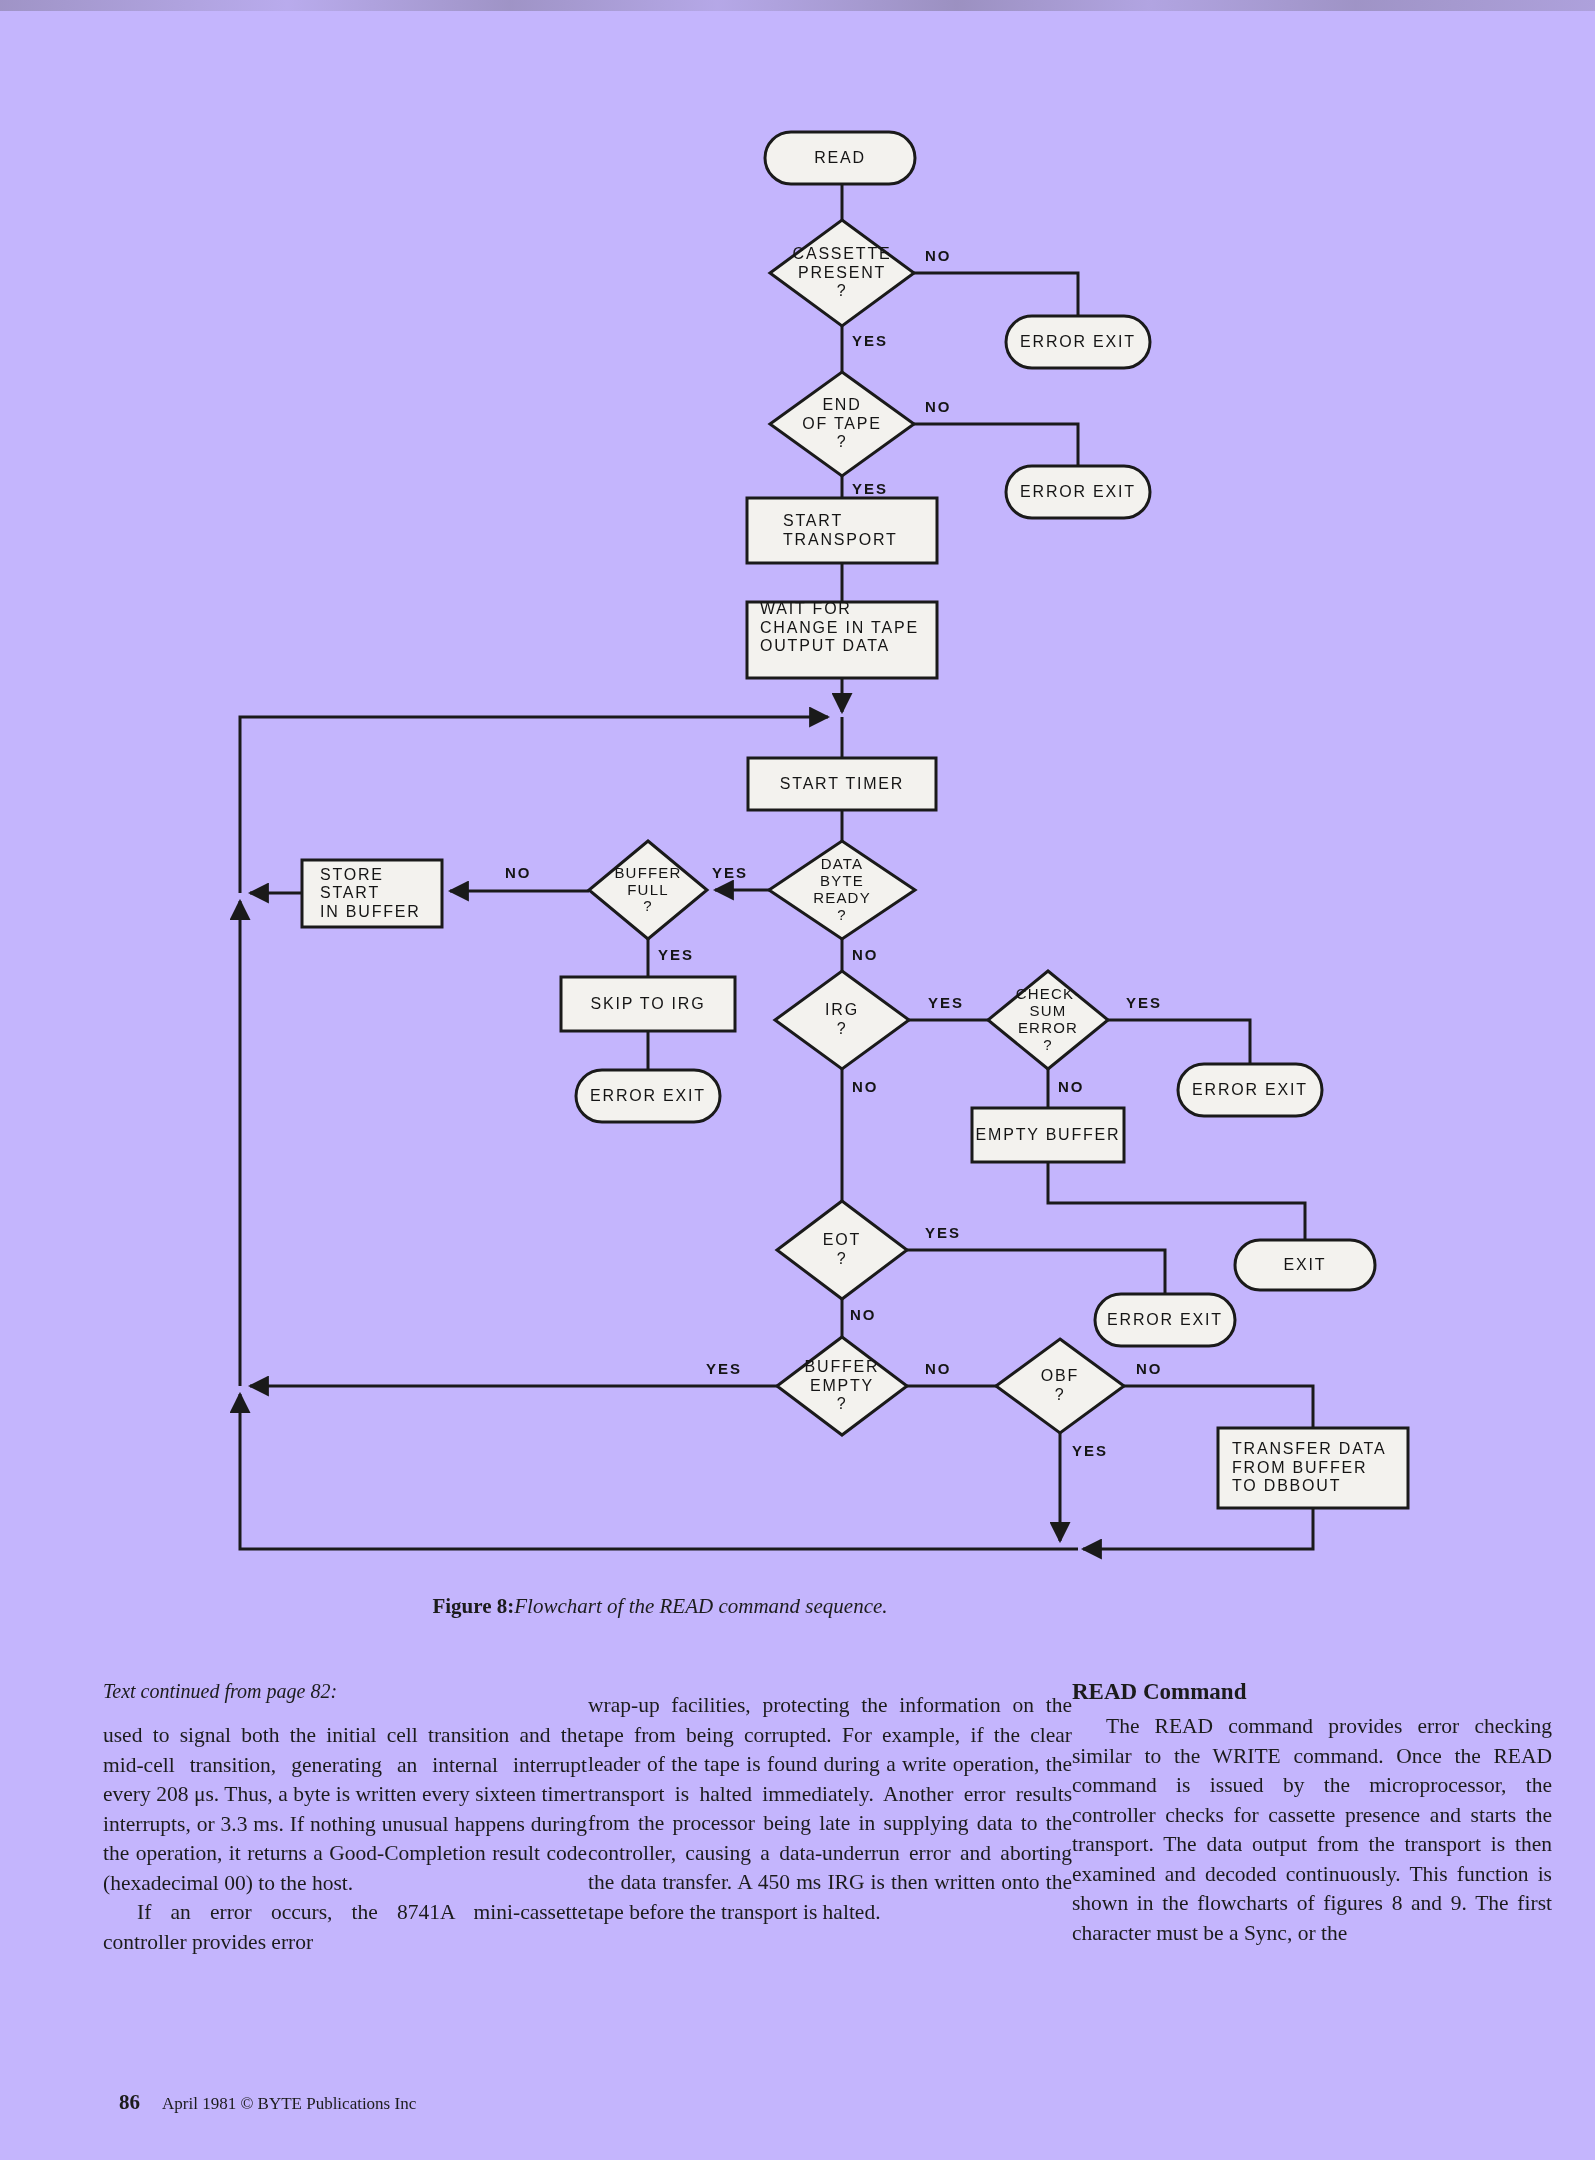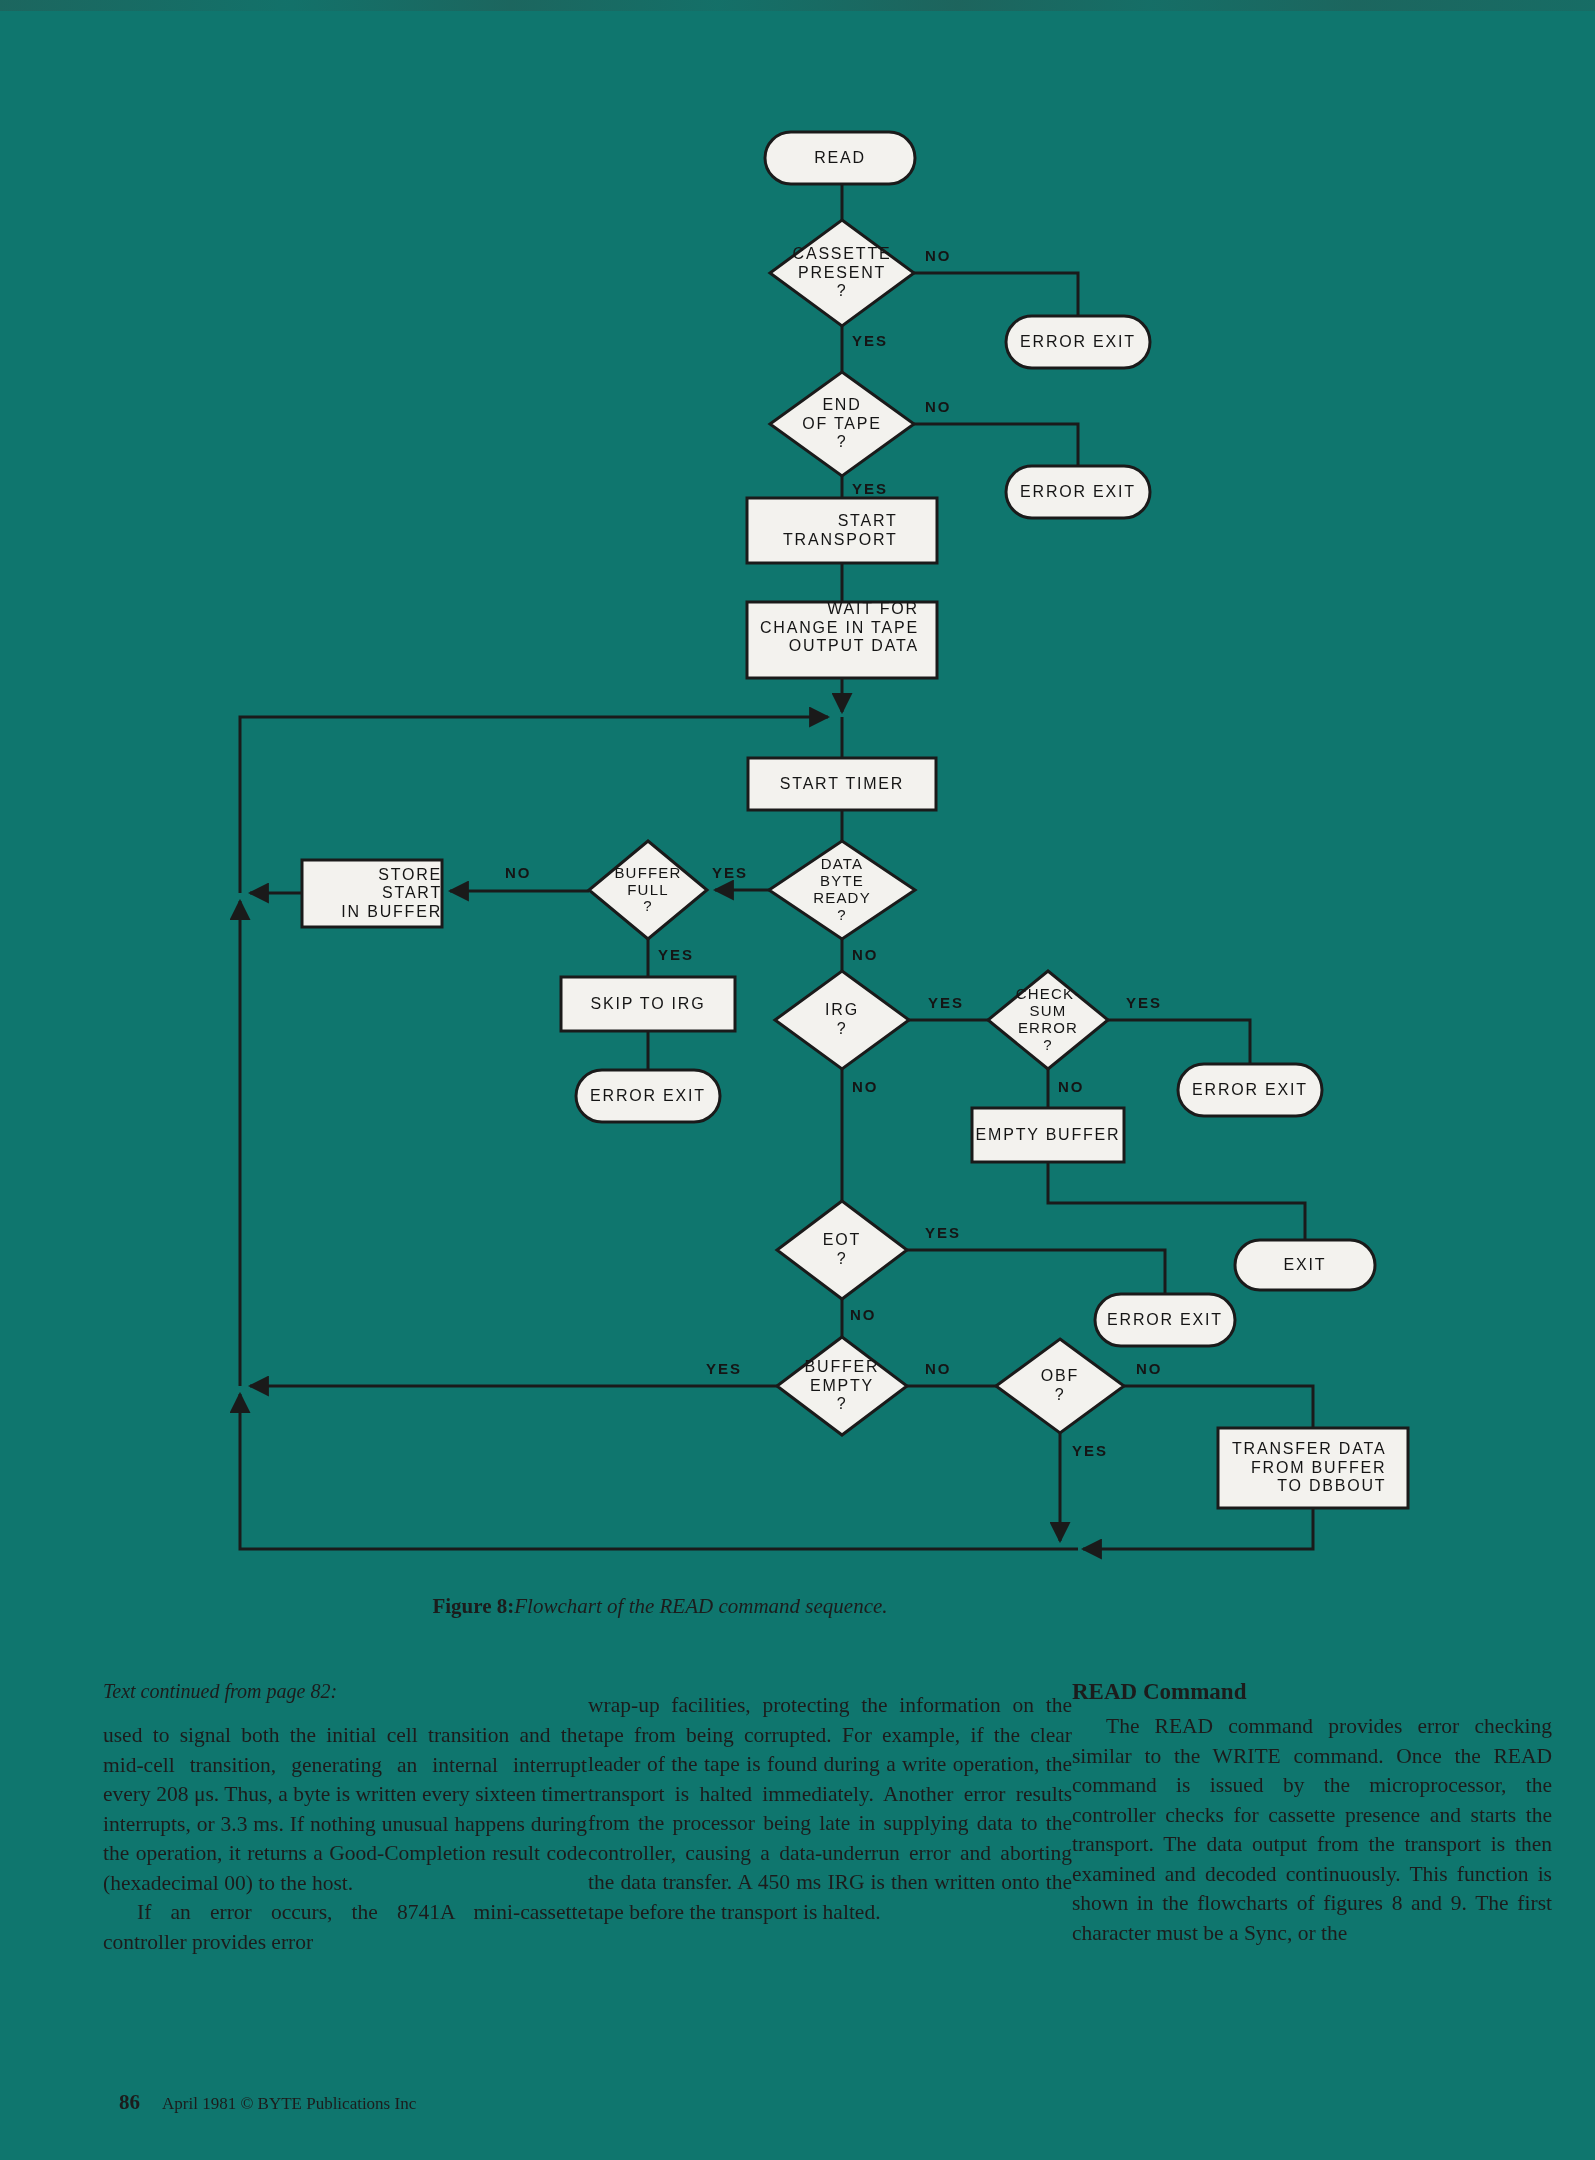--- a/index.html
+++ b/index.html
@@ -1,26 +1,26 @@
 <!DOCTYPE html>
 <html><head>
 <meta charset="utf-8">
 <style>
   html,body{margin:0;padding:0;background:#d8d6d0;}
-  .page{position:relative;width:1595px;height:2160px;margin:0 auto;background:#0f766e;
+  .page{position:relative;width:1595px;height:2160px;margin:0 auto;background:#c4b5fd;
         font-family:"Liberation Serif",serif;color:#1c1c1c;overflow:hidden;}
   .scan-top{position:absolute;left:0;top:0;width:1595px;height:11px;opacity:.55;
         background:linear-gradient(to right,rgba(62,60,54,.5),rgba(62,60,54,.15) 18%,rgba(62,60,54,.5) 32%,
         rgba(62,60,54,.2) 45%,rgba(62,60,54,.55) 60%,rgba(62,60,54,.25) 72%,rgba(62,60,54,.5) 85%,rgba(62,60,54,.3));}
   .flowchart{position:absolute;left:0;top:0;width:1595px;height:1600px;}
   .flowchart svg{position:absolute;left:0;top:0;}
   .nlab{position:absolute;display:flex;align-items:center;justify-content:center;text-align:center;
         white-space:pre-line;font-family:"Liberation Sans",sans-serif;font-size:16px;font-weight:400;
         letter-spacing:1.8px;line-height:1.16;color:#151515;}
-  .nlab.al{justify-content:flex-start;text-align:right;}
+  .nlab.al{justify-content:flex-start;text-align:left;}
   .nlab.small{font-size:15px;letter-spacing:1.2px;line-height:1.12;}
   .elab{position:absolute;font-family:"Liberation Sans",sans-serif;font-size:15px;font-weight:700;
         letter-spacing:2px;color:#151515;}
   .caption{position:absolute;left:300px;top:1594px;width:720px;text-align:center;font-size:21px;}
   .cap-b{font-weight:700;}
   .cap-i{font-style:italic;margin-left:0;}
   .note{position:absolute;left:103px;top:1680px;width:484px;font-style:italic;font-size:20px;}
   .col{position:absolute;width:484px;font-size:21.5px;line-height:29.5px;text-align:justify;}
   .col p{margin:0;}
   .col p.indent{text-indent:34px;}

